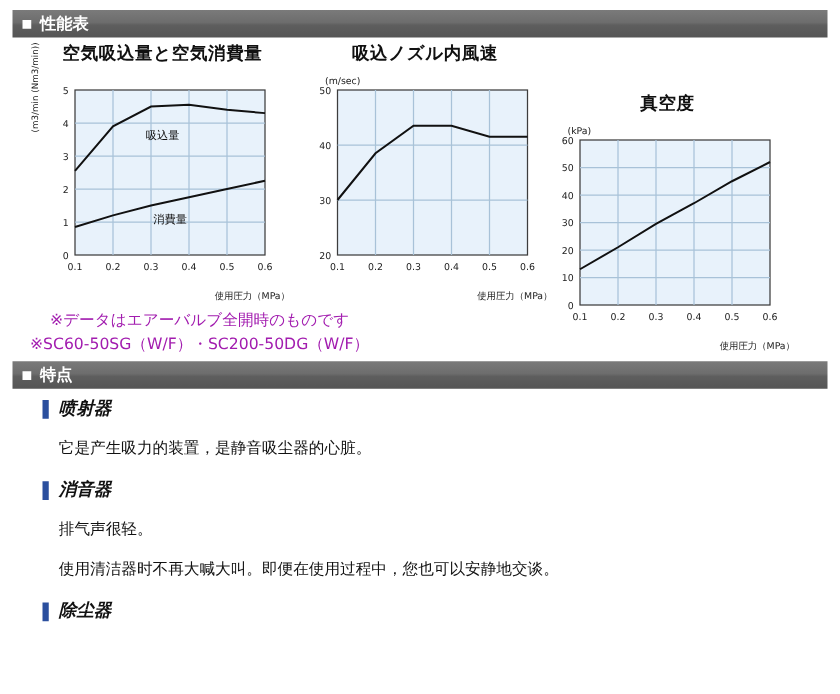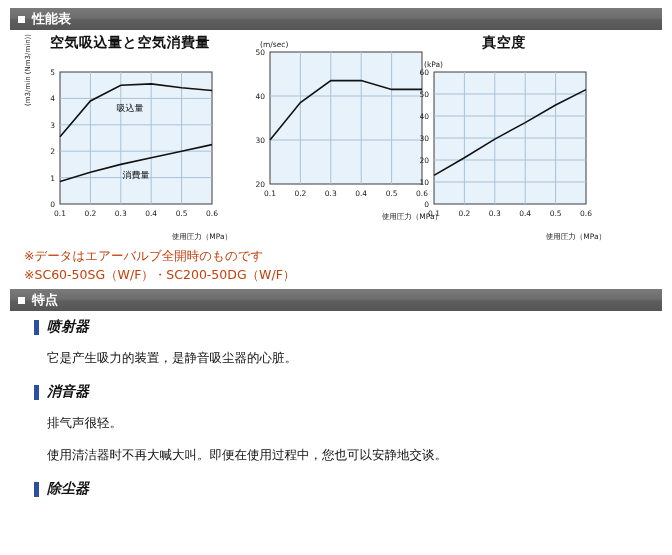--- a/index.html
+++ b/index.html
@@ -53,21 +53,21 @@
     height: 210px;
   }
   .chart {
     position: absolute;
     top: 0;
     width: 212px;
     height: 210px;
   }
   #chart-0 { left: 14px; }
   #chart-1 { left: 224px; }
-  #chart-2 { left: 388px; }
+  #chart-2 { left: 418px; margin-top: 40px; }
 
   .chart-title {
     text-align: center;
     font-size: 14px;
     font-weight: bold;
     color: #111;
     margin-bottom: 2px;
     letter-spacing: 0.5px;
   }
   .plot-wrap {
@@ -116,21 +116,22 @@
     font-family: "DejaVu Sans", "Liberation Sans", sans-serif;
   }
 
   
   .notes {
     position: absolute;
     left: 24px;
     top: 246px;
     font-size: 12.5px;
     line-height: 19px;
-    color: #c2410c;
+    color: #a21caf;
+    text-align: center;
   }
 
   
   .features {
     position: absolute;
     left: 34px;
     top: 318px;
     width: 620px;
   }
   .feature {
@@ -210,20 +211,21 @@
 
           <polyline points="36,127.6 66.4,118.3 96.8,110.4 127.2,103.8 157.6,97.2 188,90.6" fill="none" stroke="#111111" stroke-width="1.6"></polyline>
           <text class="curve-label" x="106" y="57" text-anchor="middle">吸込量</text>
           <text class="curve-label" x="112" y="124" text-anchor="middle">消費量</text>
         </svg>
         <div class="xunit">使用圧力（MPa）</div>
       </div>
     </div>
 
     <div class="chart" id="chart-1">
+      <div class="chart-title">吸込ノズル内風速</div>
       <div class="plot-wrap">
         <div class="unit-label yunit-box">(m/sec)</div>
         <svg class="plot" width="212" height="180" viewBox="0 0 212 180">
           <rect x="36" y="18" width="152" height="132" fill="#e8f2fb" stroke="#3d3d3d" stroke-width="1"></rect>
 
           <line x1="36" y1="106" x2="188" y2="106" stroke="#a8c2d8" stroke-width="1"></line>
           <line x1="36" y1="62" x2="188" y2="62" stroke="#a8c2d8" stroke-width="1"></line>
 
           <line x1="66.4" y1="18" x2="66.4" y2="150" stroke="#a8c2d8" stroke-width="1"></line>
           <line x1="96.8" y1="18" x2="96.8" y2="150" stroke="#a8c2d8" stroke-width="1"></line>

